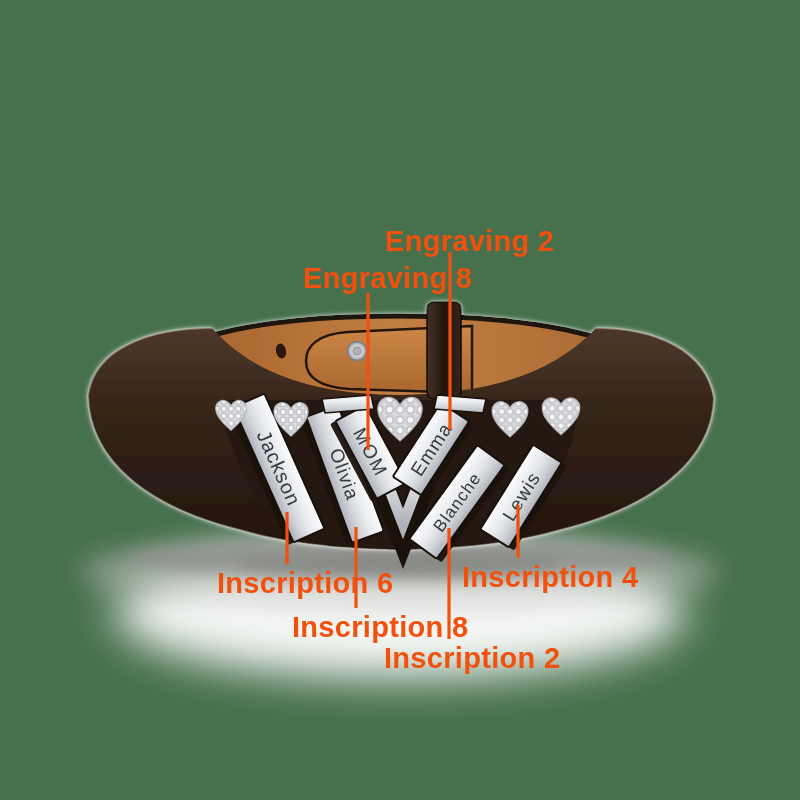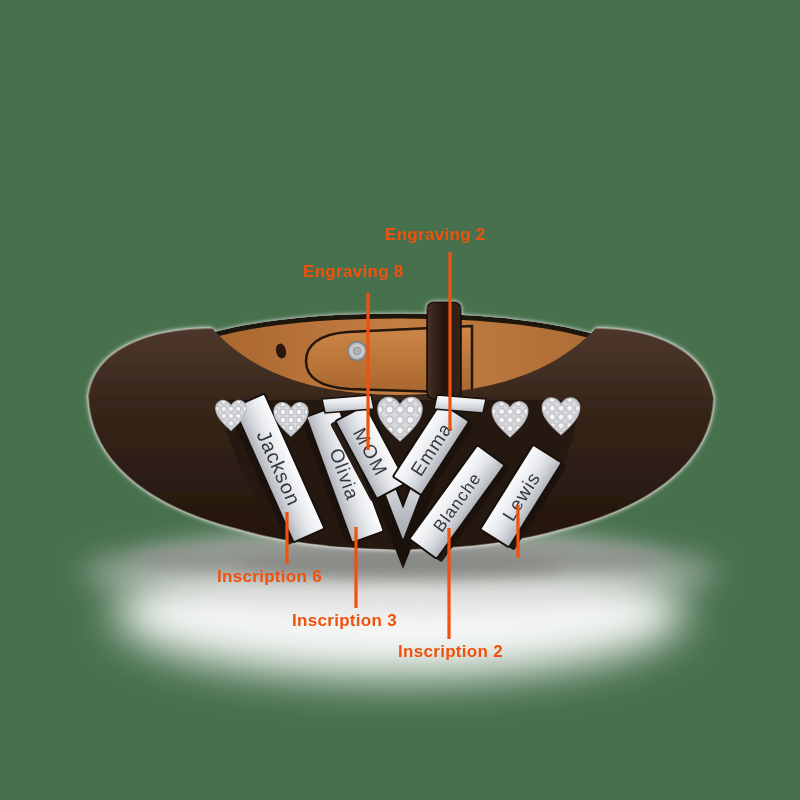--- a/index.html
+++ b/index.html
@@ -7,21 +7,21 @@
     width:800px;height:800px;
     background:#47704d;
     font-family:"Liberation Sans", sans-serif;
     overflow:hidden;
   }
   .stage{position:relative;width:800px;height:800px;}
   .stage svg{position:absolute;left:0;top:0;}
   .callout{
     position:absolute;
     color:#f2500d;
-    font-size:17px;
+    font-size:29px;
     font-weight:700;
     letter-spacing:.3px;
     white-space:nowrap;
     user-select:none;
   }
 </style>
 </head>
 <body>
 
 <div class="stage">
@@ -183,16 +183,17 @@
     <line x1="287" y1="512" x2="287" y2="564"></line>
     <line x1="356" y1="527" x2="356" y2="608"></line>
     <line x1="449" y1="528" x2="449" y2="639"></line>
     <line x1="518" y1="505" x2="518" y2="558"></line>
   </g>
 </svg>
 
   <div class="callout" style="left:385px;top:225px;">Engraving 2</div>
   <div class="callout" style="left:303px;top:262px;">Engraving 8</div>
   <div class="callout" style="left:217px;top:567px;">Inscription 6</div>
-  <div class="callout" style="left:292px;top:611px;">Inscription 3</div>
-  <div class="callout" style="left:398px;top:642px;text-align:center;">Inscription 2</div>
+  <div class="callout" style="left:292px;top:611px;">Inscription 8</div>
+  <div class="callout" style="left:384px;top:642px;text-align:center;">Inscription 2</div>
+  <div class="callout" style="left:462px;top:561px;">Inscription 4</div>
 
 </div>
 
 </body></html>

